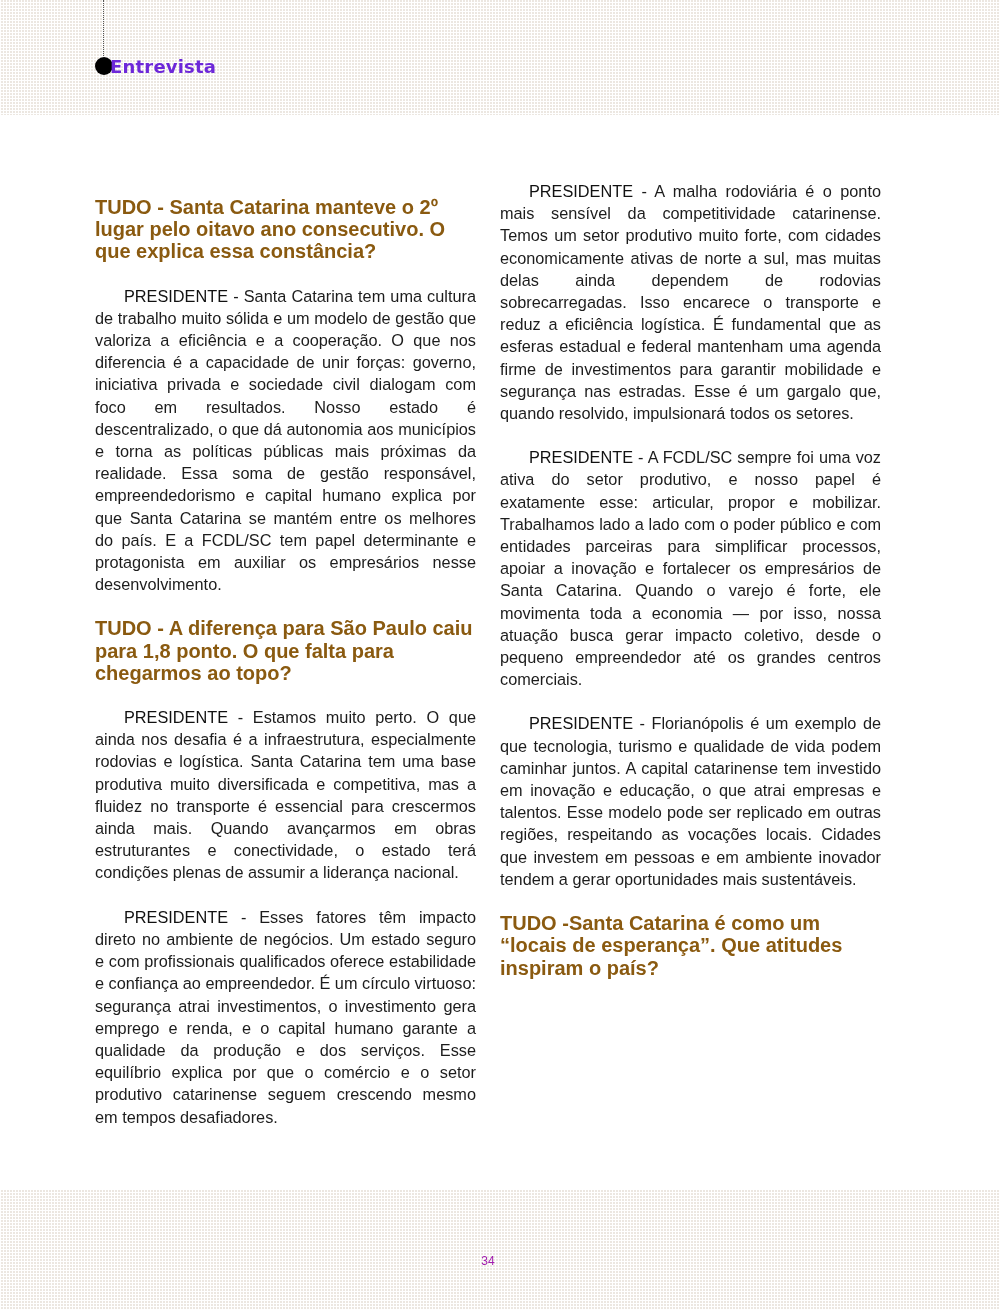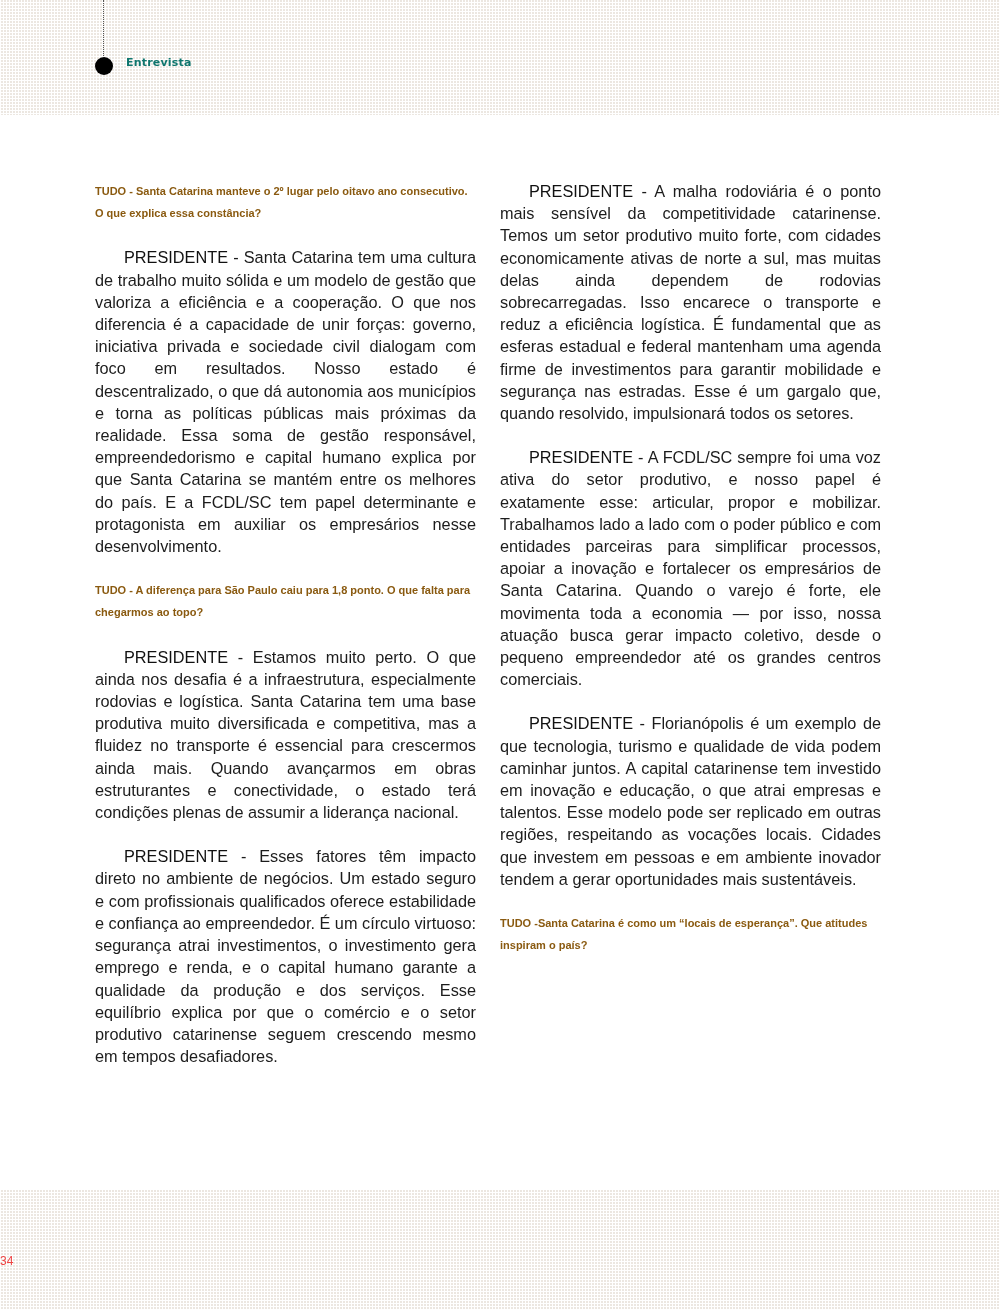--- a/index.html
+++ b/index.html
@@ -21,41 +21,41 @@
   .band.bottom { top: 1190px; height: 119px; }
   .dotted-line {
     position: absolute; left: 103px; top: 0; height: 56px; width: 0;
     border-left: 1.5px dotted #555;
   }
   .section-dot {
     position: absolute; left: 95px; top: 57px; width: 18px; height: 18px;
     border-radius: 50%; background: #000;
   }
   .section-label {
-    position: absolute; left: 126px; top: 56px;
+    position: absolute; left: 110px; top: 56px;
     font-family: "DejaVu Sans", sans-serif; font-weight: bold;
-    font-size: 11px; color: #0f766e; letter-spacing: 0.2px;
+    font-size: 18px; color: #6d28d9; letter-spacing: 0.2px;
   }
   .col {
     position: absolute; top: 180px; width: 381px;
     font-size: 16.3px; line-height: 22.2px; color: #1c1c1c;
   }
   .col.left { left: 95px; }
   .col.right { left: 500px; }
   .q {
-    color: #8a5a10; font-weight: bold; font-size: 11px; line-height: 22.2px;
-    margin: 0 0 22px 0;
+    color: #8a5a10; font-weight: bold; font-size: 20px; line-height: 22.2px;
+    margin: 16px 0 22px 0;
   }
   .a {
     margin: 0 0 22px 0; text-align: justify; text-indent: 29px;
   }
   .a .who { font-weight: normal; color: #111; }
   .page-number {
-    position: absolute; top: 1254px; left: 0; width: 976px; text-align: left;
-    font-size: 12px; color: #ef4444;
+    position: absolute; top: 1254px; left: 0; width: 976px; text-align: center;
+    font-size: 12px; color: #a21caf;
   }
 </style>
 </head>
 <body>
 
 <div class="band top"></div>
 <div class="dotted-line"></div>
 <div class="section-dot"></div>
 <div class="section-label">Entrevista</div>
 

